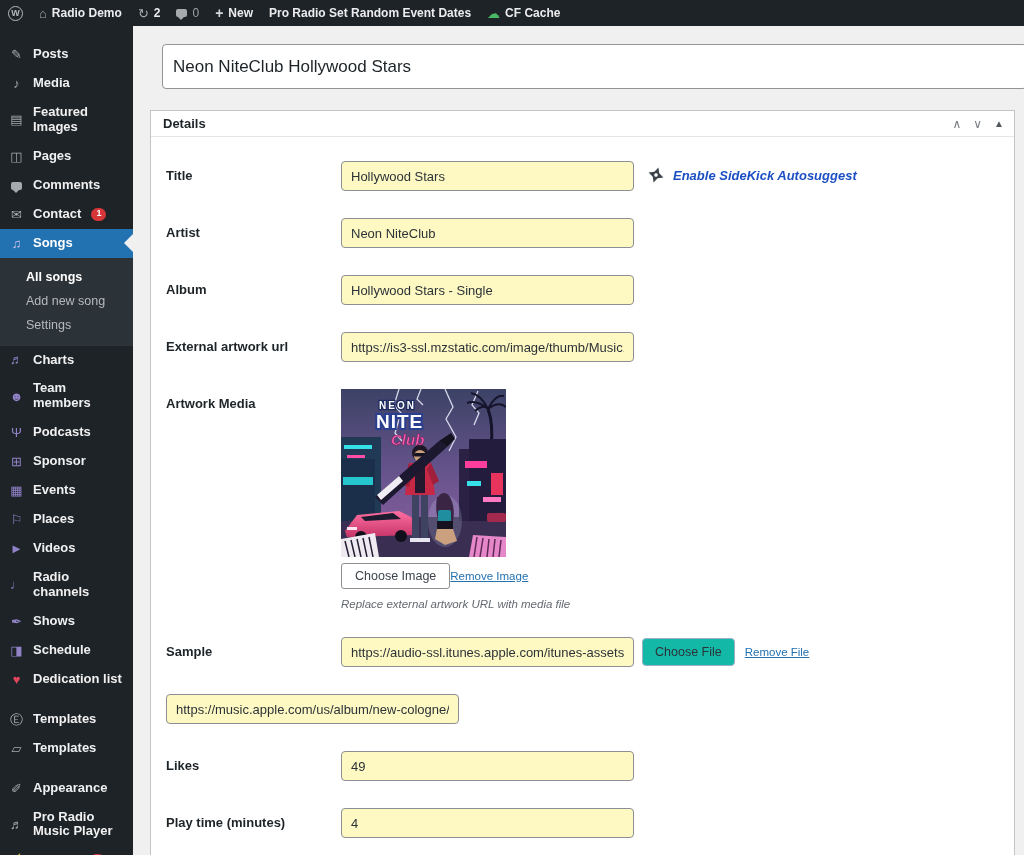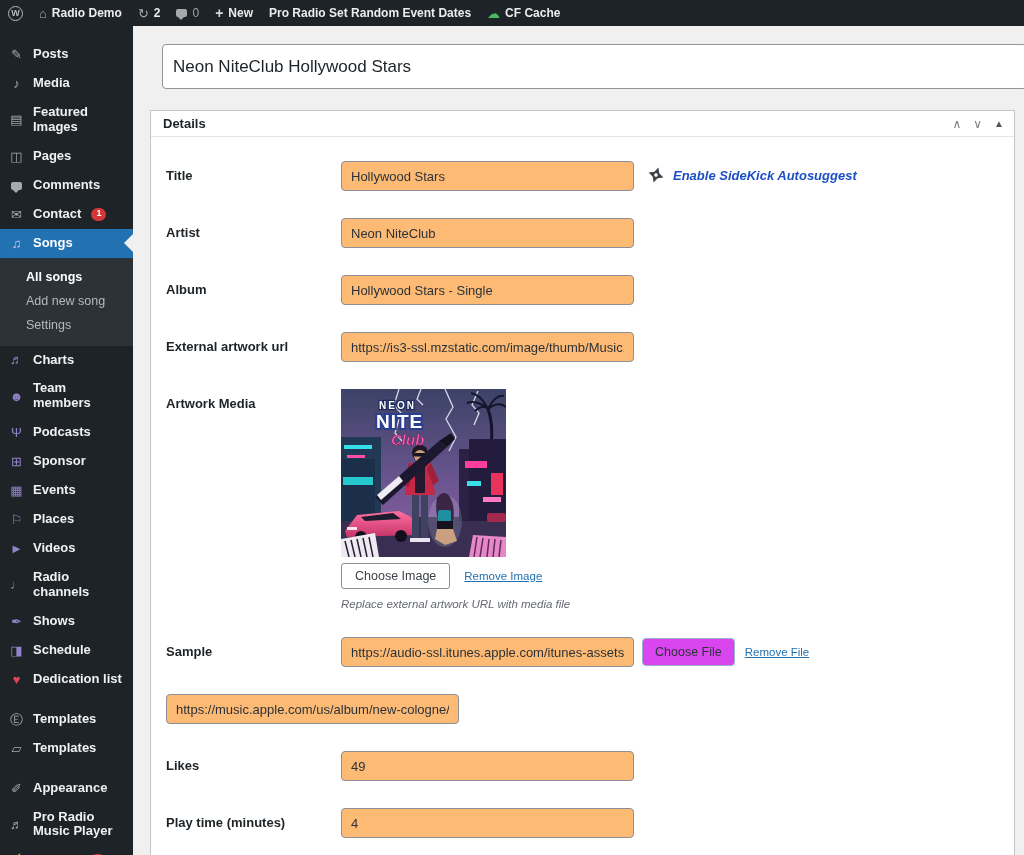--- a/index.html
+++ b/index.html
@@ -64,34 +64,34 @@
   .mb-title { font-size:13px; font-weight:700; color:#1d2327; }
   .mb-controls { display:flex; align-items:center; gap:12px; color:#787c82; }
   .mb-ctrl { font-size:12px; cursor:pointer; line-height:1; }
   .mb-ctrl.tri { font-size:10px; color:#50575e; }
   .mb-body { padding:24px 12px 24px 15px; }
   .frow { display:flex; align-items:flex-start; margin-bottom:27px; }
   .frow.last { margin-bottom:0; }
   .flabel { width:175px; flex:none; font-size:13px; font-weight:700; color:#1d2327; padding-top:7px; }
   .finput {
     width:293px; height:30px; border:1px solid #8c8f94; border-radius:4px;
-    padding:12px 9px; font-size:13px; color:#2c3338; background:#fdba74; font-family:inherit;
+    padding:12px 9px; font-size:13px; color:#2c3338; background:#fef9c3; font-family:inherit;
   }
   .sidekick { display:flex; align-items:center; gap:7px; margin-left:12px; padding-top:4px; }
   .sk-link { color:#1d4fc4; font-weight:700; font-style:italic; font-size:13px; text-decoration:none; cursor:pointer; }
   .cover { width:165px; height:168px; display:block; }
-  .art-btnrow { display:flex; align-items:center; gap:14px; margin-top:6px; }
+  .art-btnrow { display:flex; align-items:center; gap:0; margin-top:6px; }
   .btn-secondary {
     font-size:12.5px; color:#3c434a; background:#fff; border:1px solid #8c8f94;
     border-radius:3px; padding:5px 13px; cursor:pointer; font-family:inherit;
   }
   .link-sm { font-size:11.5px; color:#2271b1; text-decoration:underline; cursor:pointer; }
   .art-caption { margin-top:9px; font-size:11.5px; font-style:italic; color:#646970; }
   .file-btn {
-    font-size:12.5px; color:#2c3338; background:#d946ef; border:1px solid #9ab0c6;
+    font-size:12.5px; color:#2c3338; background:#14b8a6; border:1px solid #9ab0c6;
     border-radius:4px; padding:6px 12px; margin-left:8px; cursor:pointer; font-family:inherit;
   }
   .sample-wrap { display:flex; align-items:center; }
   .sample-wrap .link-sm { margin-left:10px; }
 </style>
 </head>
 <body>
 
 <div id="adminbar">
   <div class="ab-item">

